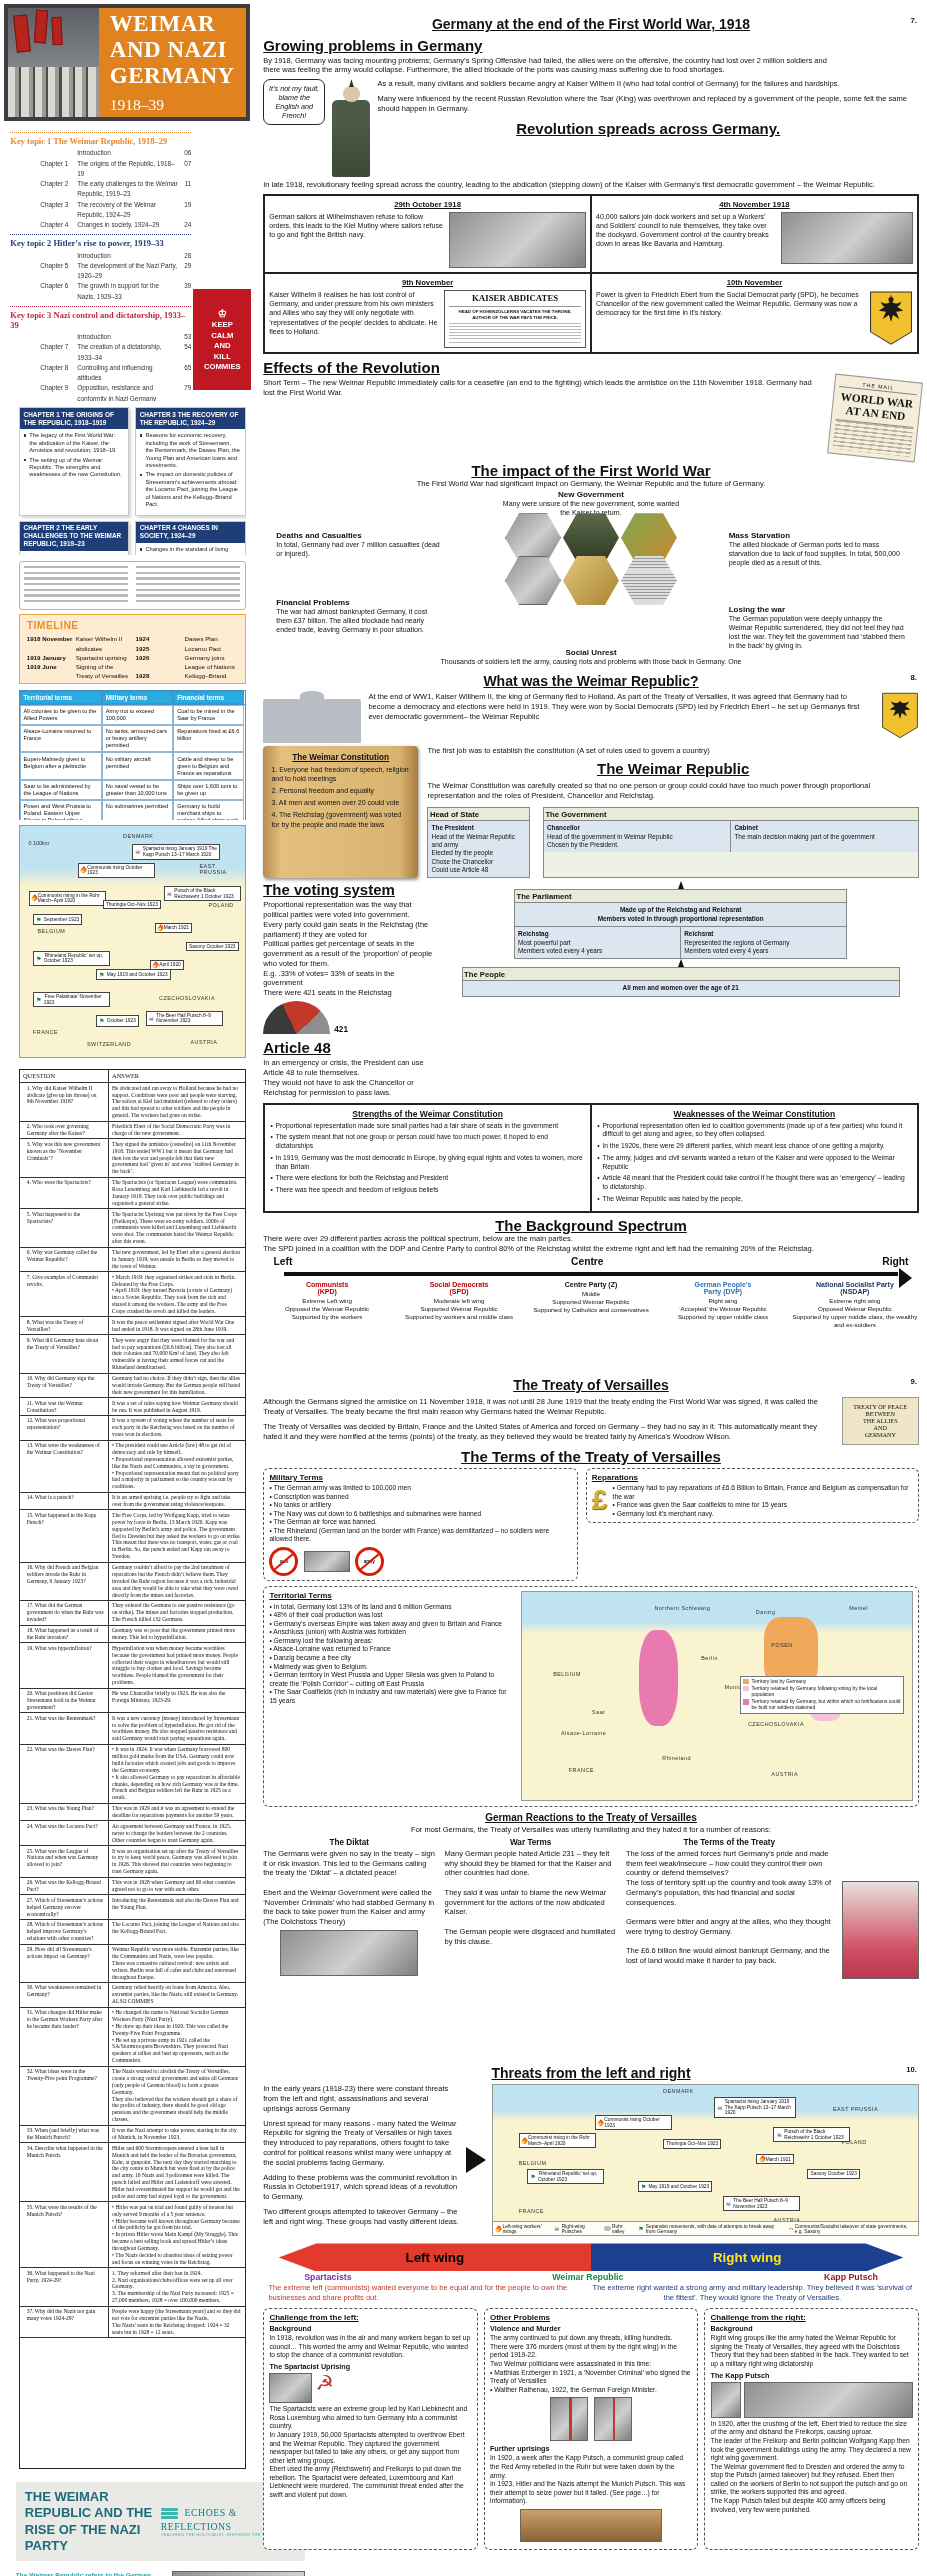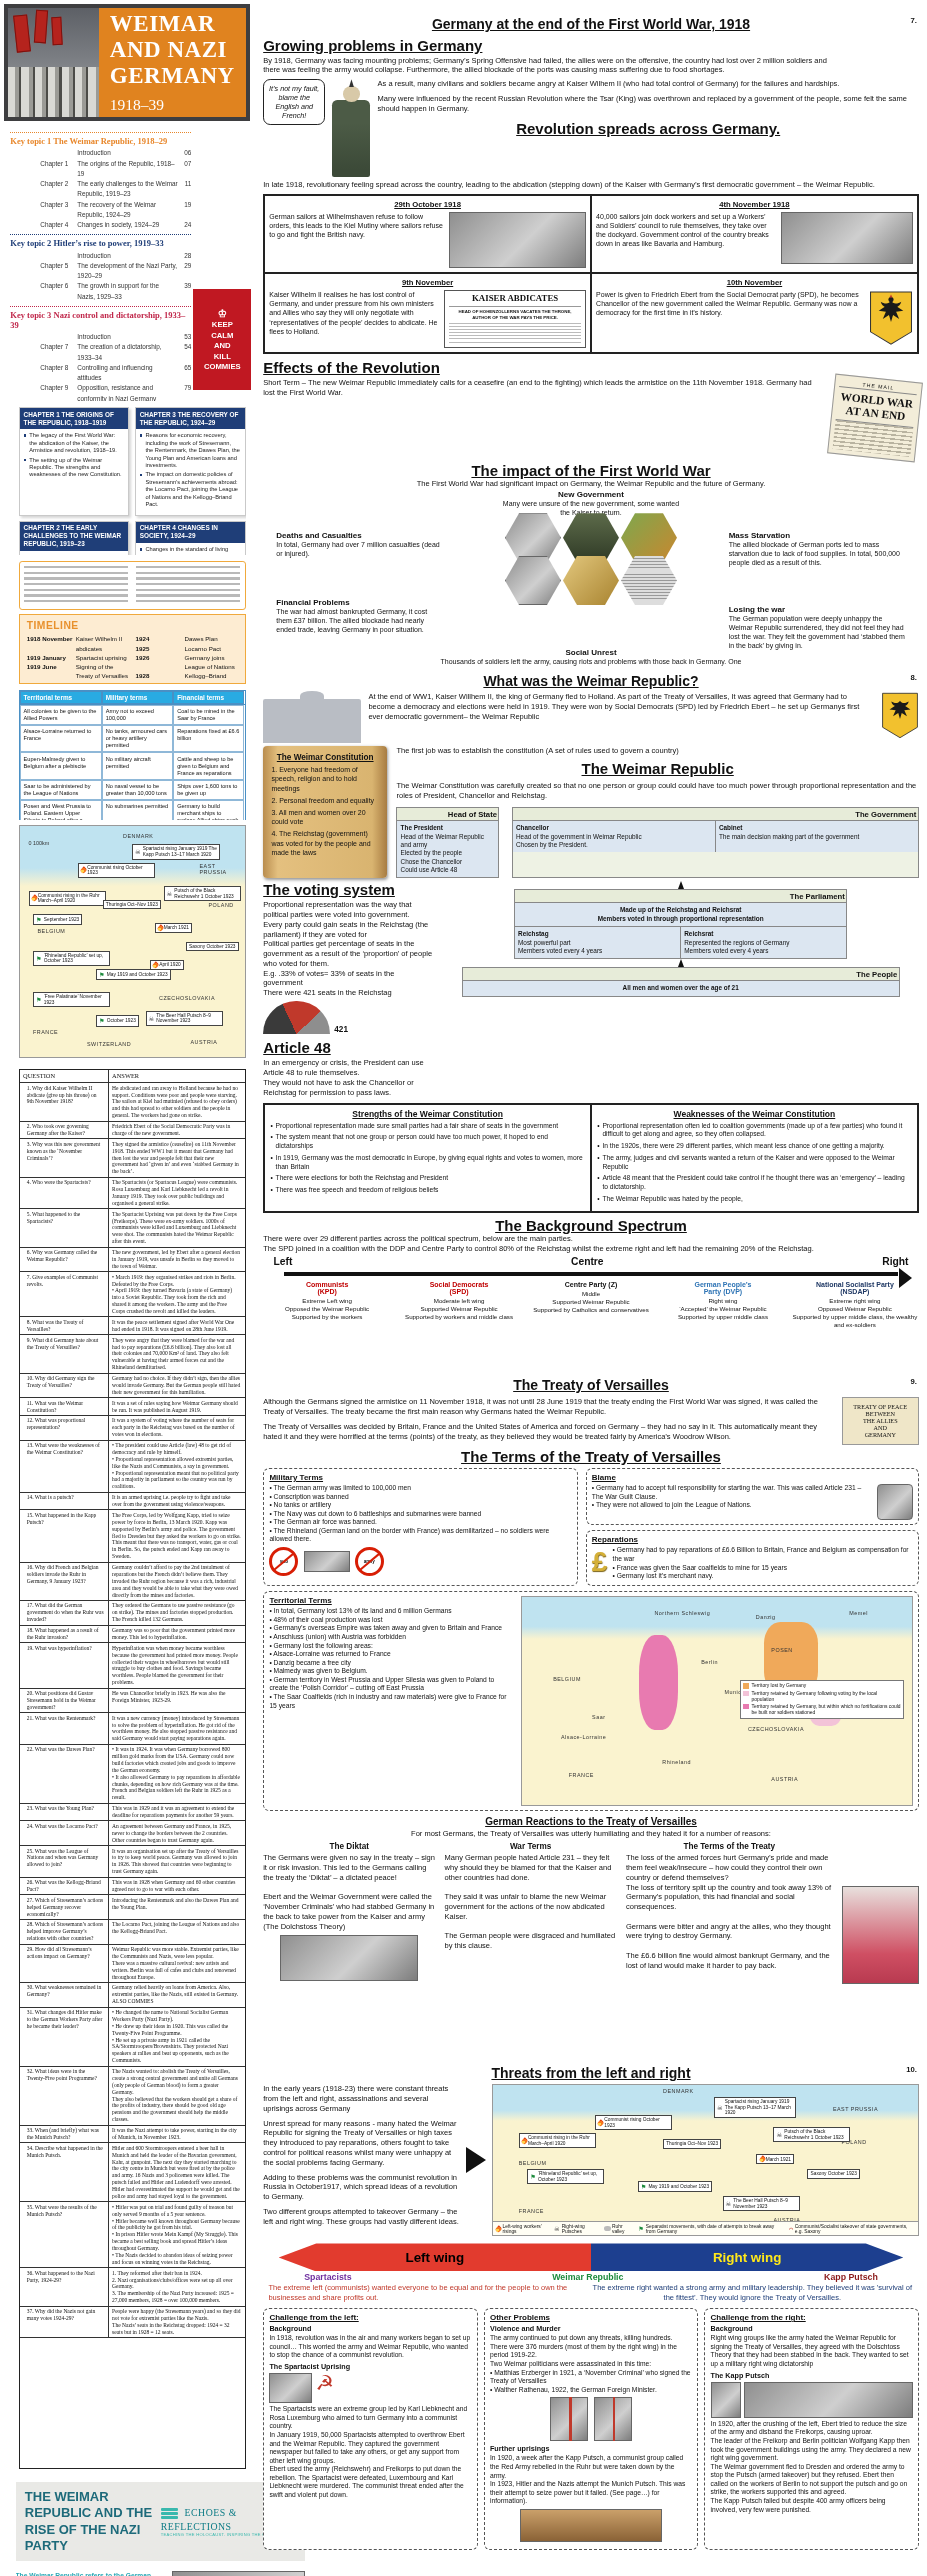--- a/index.html
+++ b/index.html
@@ -101,21 +101,21 @@
   .mail .m{font-size:5.2px;letter-spacing:1px;border-bottom:0.5px solid #888;padding-bottom:1px}
   .mail .hh{font-family:"Liberation Serif",serif;font-weight:bold;font-size:11.3px;line-height:1.15;margin:3.1px 0;white-space:pre-line}
   .mail .cols{height:30px;background:repeating-linear-gradient(180deg,#b9b3a0 0 1.5px,#f3edd9 1.5px 4.1px);border-top:0.5px solid #888}
   .hex{clip-path:polygon(25% 0,75% 0,100% 50%,75% 100%,25% 100%,0 50%);width:56px;height:49px}
   .impact h4{font-size:8px;font-weight:bold}
   .impact p{font-size:7px;line-height:1.3}
   .scroll{background:linear-gradient(90deg,#b98d4f,#e4c07f 12%,#d9b470 88%,#a87c42);border-radius:4.1px;padding:6.2px 8.2px;box-shadow:1px 1.5px 3.1px #999}
   .scroll h4{text-align:center;font-size:8.2px;text-decoration:underline;margin-bottom:3.1px}
   .scroll li{font-size:7px;line-height:1.35;margin-bottom:2.6px}
   .org{border:0.5px solid #888;background:#eef2e4}
-  .org .hd{background:#e7ecd9;border-bottom:0.5px solid #888;font-weight:bold;text-align:right;font-size:7.7px;padding:1.5px}
+  .org .hd{background:#e7ecd9;border-bottom:0.5px solid #888;font-weight:bold;text-align:left;font-size:7.7px;padding:1.5px}
   .org .bd{background:#dce6f1;padding:3.1px;font-size:6.4px;line-height:1.3}
   .orgsplit{display:flex}
   .orgsplit>div{flex:1;padding:3.1px;font-size:6.4px;line-height:1.3;background:#dce6f1}
   .orgsplit>div+div{border-left:0.5px solid #888}
   .upar{width:0;height:0;border-left:3.6px solid transparent;border-right:3.6px solid transparent;border-bottom:8.2px solid #111;margin:0 auto}
   .swt{display:grid;grid-template-columns:1fr 1fr;border:0.8px solid #222}
   .swt>div{border:0.5px solid #222;padding:4.1px 5.2px}
   .swt h4{font-size:8.5px;text-align:center;text-decoration:underline;margin-bottom:3.1px}
   .swt li{font-size:6.7px;line-height:1.3;margin-bottom:3.1px;padding-left:5.2px;position:relative}
   .swt li:before{content:"•";position:absolute;left:0}
@@ -721,21 +721,21 @@
   <h1 class="h1">What was the Weimar Republic?</h1>
   <div style="display:flex;gap:7.2px;margin-top:3.1px;align-items:flex-start">
     <div class="reichstag" style="width:98px;height:44px;margin-top:7.2px"></div>
     <p class="p15" style="flex:1">At the end of WW1, Kaiser Willhem II, the king of Germany fled to Holland. As part of the Treaty of Versailles, It was agreed that Germany had to become a democracy and elections were held in 1919. They were won by Social Democrats (SPD) led by Friedrich Ebert – he set up Germanys first ever democratic government– the Weimar Republic</p>
     <svg width="38" height="47" viewBox="0 0 86 108">
         <path d="M3 3h80v78l-40 24-40-24z" fill="#f2c12e" stroke="#333" stroke-width="2"></path>
         <path d="M43 20c-4 8-14 6-20 2 2 8 8 10 8 10l-12 8 14 2-6 14 12-8 4 14 4-14 12 8-6-14 14-2-12-8s6-2 8-10c-6 4-16 6-20-2z" fill="#1a1a1a"></path>
       </svg>
   </div>
   <div style="display:flex;gap:9.3px;margin-top:3.1px">
-    <div class="scroll" style="width:124px">
+    <div class="scroll" style="width:155px">
       <h4>The Weimar Constitution</h4>
       <ul>
           <li>1. Everyone had freedom of speech, religion and to hold meetings</li>
           <li>2. Personal freedom and equality</li>
           <li>3. All men and women over 20 could vote</li>
           <li>4. The Reichstag (government) was voted for by the people and made the laws</li>
         </ul>
     </div>
     <div style="flex:1">
       <p class="p15">The first job was to establish the constitution (A set of rules used to govern a country)</p>
@@ -893,28 +893,20 @@
 • The Navy was cut down to 6 battleships and submarines were banned
 • The German air force was banned.
 • The Rhineland (German land on the border with France) was demilitarized – no soldiers were allowed there.</p>
       <div style="display:flex;gap:5.2px;margin-top:3.1px;align-items:center">
         <div class="nosign" style="width:29px;height:29px;font-size:4.6px">sub</div>
         <div class="ph" style="width:46px;height:20.6px"></div>
         <div class="nosign" style="width:29px;height:29px;font-size:4.6px">army</div>
       </div>
     </div>
     <div style="flex:1.1;display:flex;flex-direction:column;gap:5.2px">
-      <div class="db">
-        <h4 style="text-align:left">Blame</h4>
-        <div style="display:flex;gap:4.1px">
-            <p class="pre" style="flex:1">• Germany had to accept full responsibility for starting the war. This was called Article 231 – The War Guilt Clause.
-• They were not allowed to join the League of Nations.</p>
-            <div class="ph" style="width:36px;height:36px;border-radius:4.1px"></div>
-          </div>
-      </div>
       <div class="db">
         <h4 style="text-align:left">Reparations</h4>
         <div style="display:flex;gap:5.2px">
             <span style="font-size:28px;font-weight:bold;color:#d4af37;text-shadow:0.5px 1px 1px #7c6317">£</span>
             <p class="pre" style="flex:1">• Germany had to pay reparations of £6.6 Billion to Britain, France and Belgium as compensation for the war
 • France was given the Saar coalfields to mine for 15 years
 • Germany lost it’s merchant navy.</p>
           </div>
       </div>
     </div>

